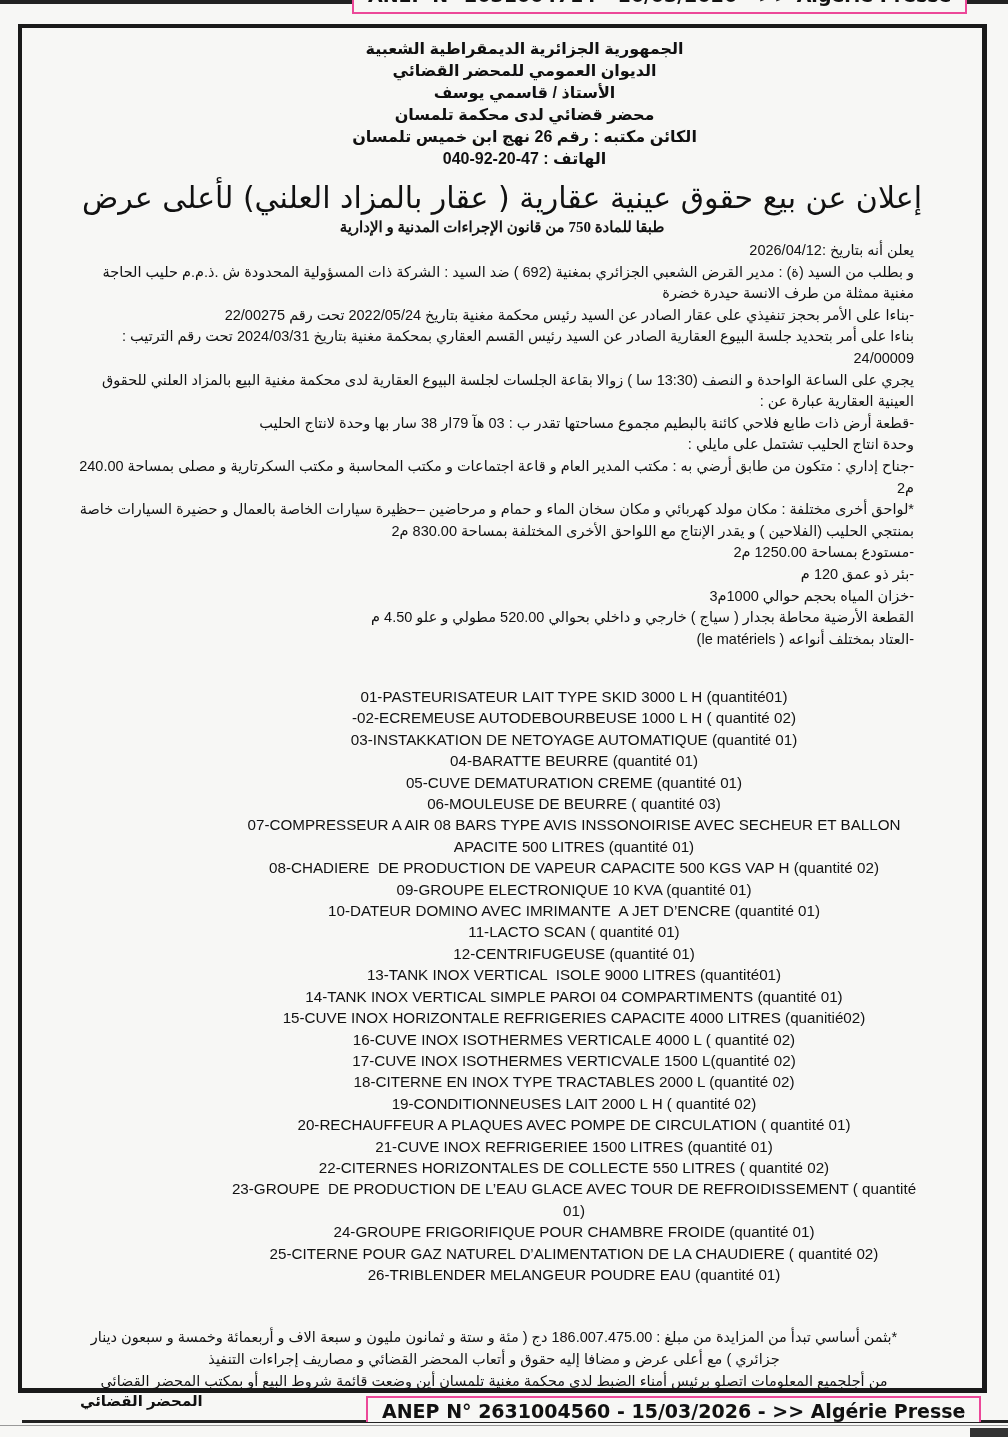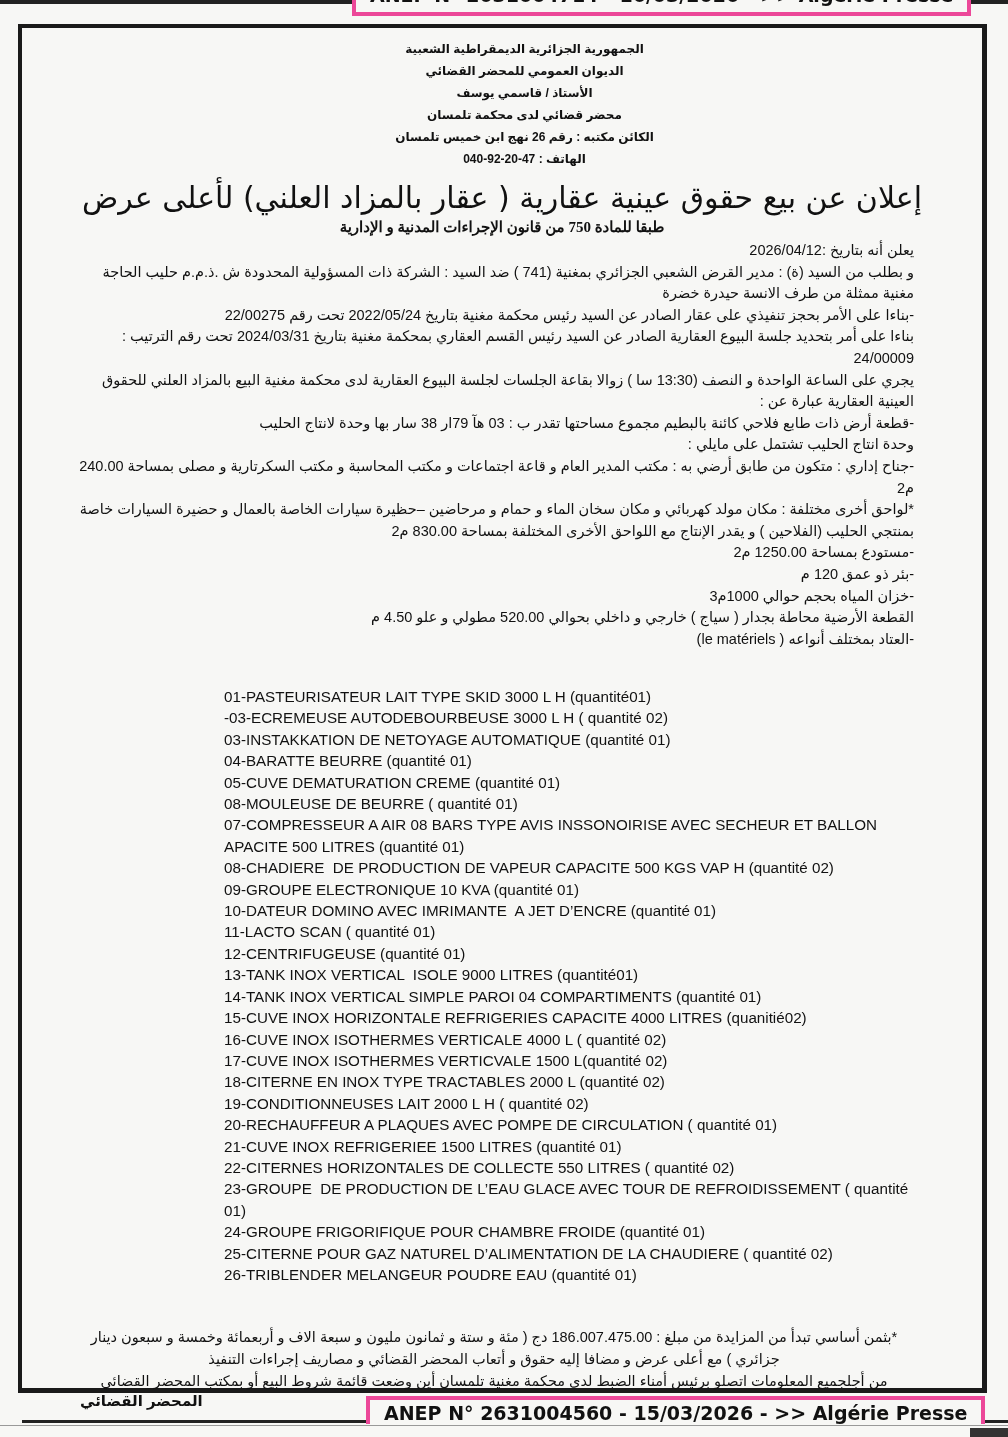--- a/index.html
+++ b/index.html
@@ -3,48 +3,48 @@
 <meta charset="utf-8">
 <style>
   html, body { margin: 0; padding: 0; }
   body {
     width: 1008px; height: 1437px; overflow: hidden; position: relative;
     background: #f7f7f5; color: #111;
     font-family: "Liberation Sans", "DejaVu Sans", sans-serif;
   }
   .top-rule { position: absolute; left: 0; top: 0; width: 1008px; height: 4px; background: #222; }
   .banner {
-    position: absolute; background: #f7f7f5; border: 4px solid #ec4899;
+    position: absolute; background: #f7f7f5; border: 2px solid #ec4899;
     font-family: "DejaVu Sans", sans-serif; font-weight: bold; font-size: 19px;
     white-space: nowrap; padding: 0 14px; line-height: 26px;
   }
   .banner-top { left: 352px; top: -12px; height: 24px; border-top: none; line-height: 14px; overflow: hidden; }
   .banner-bottom { left: 366px; top: 1396px; height: 24px; border-bottom: none; }
   .frame {
     position: absolute; left: 18px; top: 24px; width: 960px; height: 1360px;
     border: 4px solid #1a1a1a; border-right-width: 5px; border-bottom-width: 5px;
   }
   .bottom-rule { position: absolute; left: 22px; top: 1420px; width: 986px; height: 3px; background: #222; }
   .bottom-rule2 { position: absolute; left: 0; top: 1425px; width: 1008px; height: 1px; background: #999; }
   .corner-block { position: absolute; right: 0; top: 1428px; width: 38px; height: 9px; background: #333; }
 
   .header { position: absolute; left: 0; right: 0; top: 10px; text-align: center; direction: rtl; }
-  .header .line { font-weight: bold; font-size: 12px; line-height: 22px; padding-left: 45px; }
+  .header .line { font-weight: bold; font-size: 16px; line-height: 22px; padding-left: 45px; }
   .title { position: absolute; left: 0; right: 0; top: 152px; text-align: center; direction: rtl;
            font-weight: normal; font-size: 30px; font-family: "DejaVu Sans", sans-serif; letter-spacing: -0.5px; }
   .subtitle { position: absolute; left: 0; right: 0; top: 190px; text-align: center; direction: rtl;
               font-weight: bold; font-size: 15px; font-family: Liberation Serif, serif; }
 
   .body-ar { position: absolute; left: 52px; right: 68px; top: 212px; direction: rtl; text-align: right;
              font-size: 14.5px; line-height: 21.6px; }
   .body-ar p { margin: 0; }
 
   .equip { position: absolute; left: 202px; top: 658px; width: 700px;
            font-family: "Liberation Sans", sans-serif; font-size: 15.2px; line-height: 21.4px; direction: ltr; }
-  .equip div { white-space: pre-wrap; }
+  .equip div { white-space: pre-wrap; text-align: center; }
 
   .footer-ar { position: absolute; left: 52px; right: 68px; top: 1299px; direction: rtl; text-align: center;
                font-size: 14.5px; line-height: 21.8px; }
   .footer-ar p { margin: 0; }
   .signature { position: absolute; left: 58px; top: 1364px; font-weight: bold; font-size: 15px; direction: rtl; text-align: center; }
 </style>
 </head>
 <body>
 
 <div class="top-rule"></div>
@@ -58,42 +58,42 @@
     <div class="line">محضر قضائي لدى محكمة  تلمسان</div>
     <div class="line">الكائن مكتبه : رقم 26 نهج ابن خميس تلمسان</div>
     <div class="line">الهاتف : 47-20-92-040</div>
   </div>
 
   <div class="title">إعلان عن بيع  حقوق عينية عقارية ( عقار  بالمزاد العلني) لأعلى عرض</div>
   <div class="subtitle">طبقا للمادة 750 من قانون الإجراءات المدنية و الإدارية</div>
 
   <div class="body-ar">
     <p>يعلن أنه بتاريخ  :2026/04/12</p>
-    <p>و بطلب من السيد (ة) : مدير القرض الشعبي الجزائري بمغنية (741 ) ضد السيد : الشركة ذات المسؤولية المحدودة ش .ذ.م.م حليب الحاجة مغنية ممثلة من طرف الانسة حيدرة خضرة</p>
+    <p>و بطلب من السيد (ة) : مدير القرض الشعبي الجزائري بمغنية (692 ) ضد السيد : الشركة ذات المسؤولية المحدودة ش .ذ.م.م حليب الحاجة مغنية ممثلة من طرف الانسة حيدرة خضرة</p>
     <p>-بناءا على الأمر بحجز تنفيذي على عقار الصادر عن السيد رئيس محكمة مغنية  بتاريخ 2022/05/24 تحت رقم 22/00275</p>
     <p>بناءا على أمر بتحديد جلسة البيوع العقارية الصادر عن السيد رئيس القسم العقاري بمحكمة مغنية بتاريخ 2024/03/31 تحت رقم الترتيب : 24/00009</p>
     <p>يجري على الساعة الواحدة و النصف (13:30 سا ) زوالا بقاعة الجلسات لجلسة البيوع العقارية لدى محكمة مغنية البيع بالمزاد العلني للحقوق العينية العقارية عبارة عن :</p>
     <p>-قطعة أرض ذات طابع فلاحي كائنة بالبطيم مجموع مساحتها تقدر ب : 03 هآ 79ار 38 سار بها وحدة لانتاج الحليب</p>
     <p>وحدة انتاج الحليب تشتمل على مايلي :</p>
     <p>-جناح إداري : متكون من طابق أرضي به : مكتب المدير العام و قاعة اجتماعات و مكتب المحاسبة و مكتب السكرتارية و مصلى بمساحة 240.00 م2</p>
     <p>*لواحق أخرى مختلفة : مكان مولد كهربائي و مكان سخان الماء و حمام و مرحاضين –حظيرة سيارات الخاصة بالعمال و حضيرة السيارات خاصة بمنتجي الحليب (الفلاحين ) و يقدر  الإنتاج مع اللواحق الأخرى المختلفة بمساحة  830.00 م2</p>
     <p>-مستودع بمساحة 1250.00 م2</p>
     <p>-بئر ذو عمق 120 م</p>
     <p>-خزان المياه بحجم حوالي 1000م3</p>
     <p>القطعة الأرضية محاطة بجدار  ( سياج ) خارجي و داخلي بحوالي 520.00 مطولي و علو 4.50 م</p>
     <p>-العتاد بمختلف أنواعه ( le matériels)</p>
   </div>
 
   <div class="equip" id="equip-list">
       <div>01-PASTEURISATEUR LAIT TYPE SKID 3000 L H (quantité01)</div>
-      <div>-03-ECREMEUSE AUTODEBOURBEUSE 3000 L H ( quantité 02)</div>
+      <div>-02-ECREMEUSE AUTODEBOURBEUSE 1000 L H ( quantité 02)</div>
       <div>03-INSTAKKATION DE NETOYAGE AUTOMATIQUE (quantité 01)</div>
       <div>04-BARATTE BEURRE (quantité 01)</div>
       <div>05-CUVE DEMATURATION CREME (quantité 01)</div>
-      <div>08-MOULEUSE DE BEURRE ( quantité 01)</div>
+      <div>06-MOULEUSE DE BEURRE ( quantité 03)</div>
       <div>07-COMPRESSEUR A AIR 08 BARS TYPE AVIS INSSONOIRISE AVEC SECHEUR ET BALLON APACITE 500 LITRES (quantité 01)</div>
       <div>08-CHADIERE  DE PRODUCTION DE VAPEUR CAPACITE 500 KGS VAP H (quantité 02)</div>
       <div>09-GROUPE ELECTRONIQUE 10 KVA (quantité 01)</div>
       <div>10-DATEUR DOMINO AVEC IMRIMANTE  A JET D’ENCRE (quantité 01)</div>
       <div>11-LACTO SCAN ( quantité 01)</div>
       <div>12-CENTRIFUGEUSE (quantité 01)</div>
       <div>13-TANK INOX VERTICAL  ISOLE 9000 LITRES (quantité01)</div>
       <div>14-TANK INOX VERTICAL SIMPLE PAROI 04 COMPARTIMENTS (quantité 01)</div>
       <div>15-CUVE INOX HORIZONTALE REFRIGERIES CAPACITE 4000 LITRES (quanitié02)</div>
       <div>16-CUVE INOX ISOTHERMES VERTICALE 4000 L ( quantité 02)</div>

